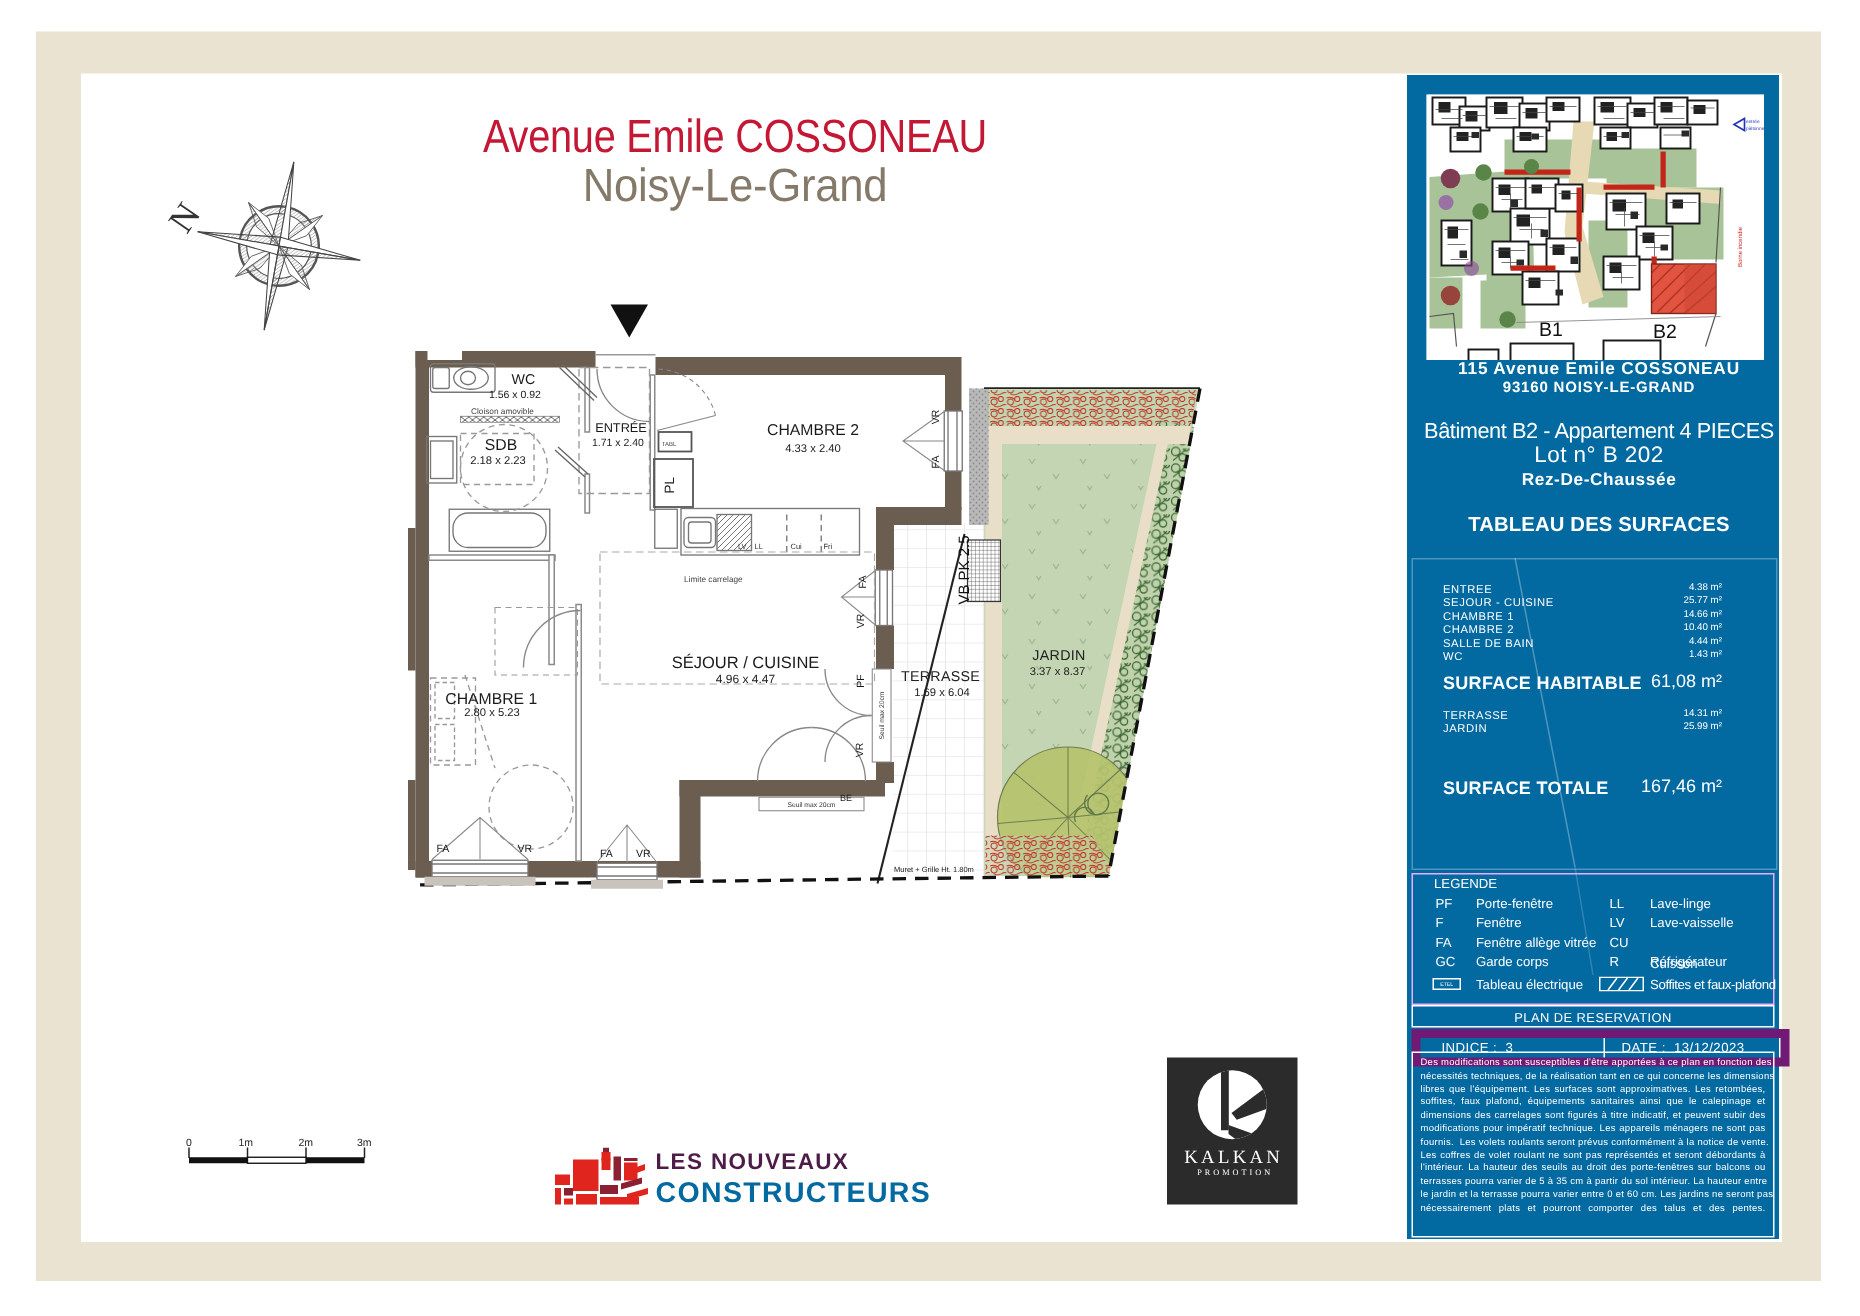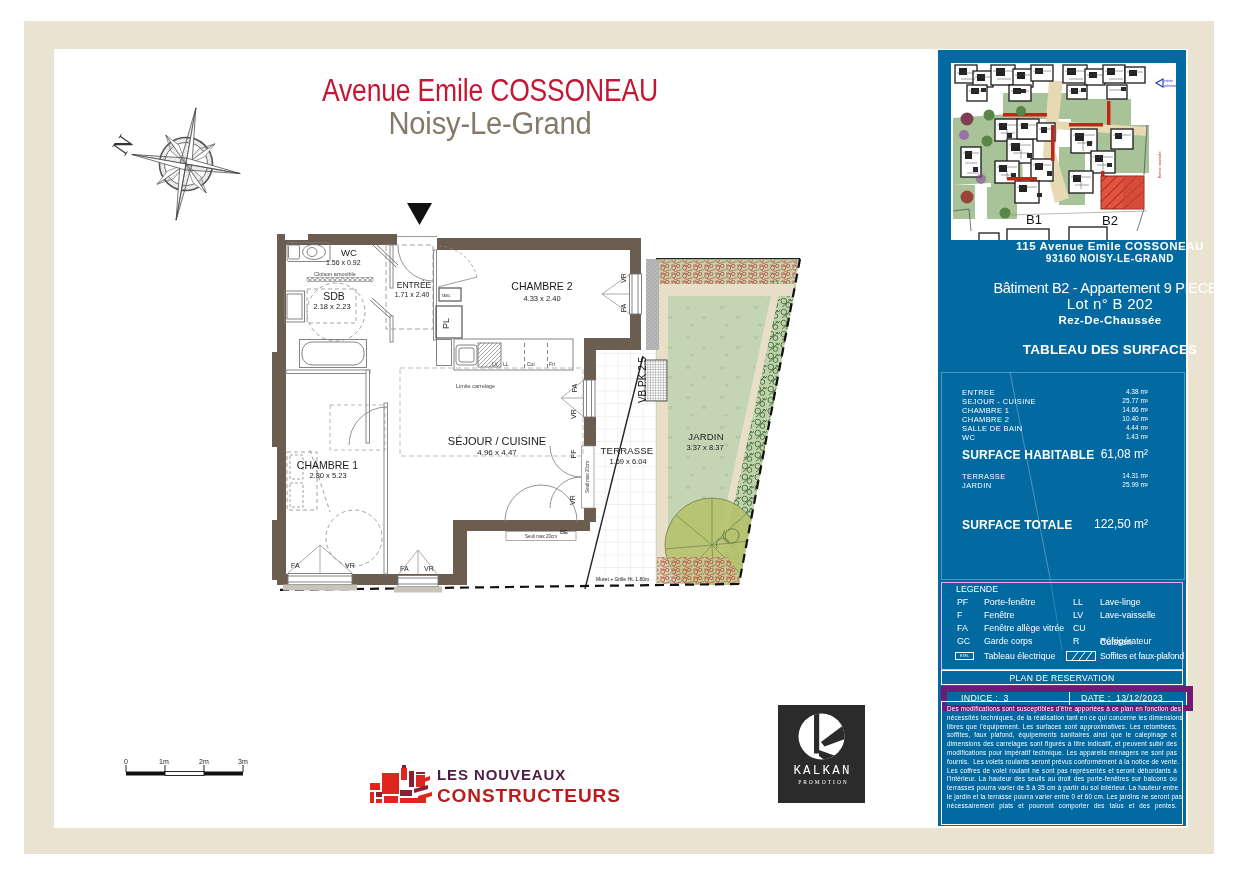--- a/index.html
+++ b/index.html
@@ -7,21 +7,21 @@
        font-family:"Liberation Sans",sans-serif;}
   .abs{position:absolute;}
   #frame{left:24px;top:21px;width:1190px;height:833px;border-style:solid;
          border-color:#eae3d2;border-width:28px 26px 26px 30px;box-sizing:border-box;background:#fff;}
   #title1{left:0px;top:73px;width:980px;text-align:center;font-size:31px;color:#c41734;letter-spacing:-0.2px;transform:scaleX(0.855);transform-origin:490px 0;}
   #title2{left:0px;top:106px;width:980px;text-align:center;font-size:31px;color:#857a6a;letter-spacing:-0.2px;transform:scaleX(0.94);transform-origin:490px 0;}
   
   #sidebar{left:938px;top:50px;width:248px;height:776px;background:#0369a1;color:#fff;}
   #map{position:absolute;left:13px;top:13px;width:225px;height:177px;background:#fff;}
   .sb-c{position:absolute;left:4px;width:100%;text-align:center;}
-  .sb-c{line-height:1;white-space:nowrap;margin-left:44px;}
+  .sb-c{line-height:1;white-space:nowrap;}
   #adr1{top:190.5px;font-size:11.5px;font-weight:bold;letter-spacing:0.55px;}
   #adr2{top:203.5px;font-size:10px;font-weight:bold;letter-spacing:0.55px;}
   #bat{top:231px;font-size:14.5px;letter-spacing:-0.3px;}
   #lot{top:245.5px;font-size:15px;letter-spacing:0.3px;}
   #rdc{top:264.5px;font-size:11.5px;font-weight:bold;letter-spacing:0.4px;}
   #tds{top:293px;font-size:13.5px;font-weight:bold;letter-spacing:0.1px;}
   #surfbox{position:absolute;left:3px;top:322px;width:242px;height:206px;border:1px solid rgba(255,255,255,0.3);}
   .srow{position:absolute;left:20px;right:36px;font-size:7.5px;letter-spacing:0.4px;line-height:1;white-space:nowrap;}
   .srow b{position:absolute;right:0;top:0;font-weight:normal;font-size:6.5px;letter-spacing:0;}
   .big{font-size:12px;font-weight:bold;letter-spacing:0.2px;}
@@ -453,39 +453,39 @@
     <g fill="#fff" stroke="#1a1a1a" stroke-width="1.3">
       <rect x="56" y="166" width="42" height="14"></rect>
       <rect x="118" y="164" width="38" height="16"></rect>
       <rect x="28" y="170" width="20" height="10"></rect>
     </g>
     <text x="75" y="161" font-size="13" fill="#111">B1</text>
     <text x="151" y="162" font-size="13" fill="#111">B2</text>
   </svg>
   <div class="sb-c" id="adr1">115 Avenue Emile COSSONEAU</div>
   <div class="sb-c" id="adr2">93160 NOISY-LE-GRAND</div>
-  <div class="sb-c" id="bat">Bâtiment B2 - Appartement 9 PIECES</div>
+  <div class="sb-c" id="bat">Bâtiment B2 - Appartement 4 PIECES</div>
   <div class="sb-c" id="lot">Lot n° B 202</div>
   <div class="sb-c" id="rdc">Rez-De-Chaussée</div>
   <div class="sb-c" id="tds">TABLEAU DES SURFACES</div>
   <svg style="position:absolute;left:0;top:0;width:248px;height:776px;pointer-events:none" viewBox="0 0 248 776">
     <line x1="72" y1="322" x2="112" y2="528" stroke="rgba(255,255,255,0.30)" stroke-width="1"></line>
     <line x1="112" y1="528" x2="124" y2="600" stroke="rgba(255,255,255,0.18)" stroke-width="1"></line>
   </svg>
   <div id="surfbox">
     <div class="srow" style="top:16px">ENTREE<b>4.38 m²</b></div>
     <div class="srow" style="top:25px">SEJOUR - CUISINE<b>25.77 m²</b></div>
     <div class="srow" style="top:34px">CHAMBRE 1<b>14.66 m²</b></div>
     <div class="srow" style="top:43px">CHAMBRE 2<b>10.40 m²</b></div>
     <div class="srow" style="top:52px">SALLE DE BAIN<b>4.44 m²</b></div>
     <div class="srow" style="top:61px">WC<b>1.43 m²</b></div>
     <div class="srow big" style="top:76px">SURFACE HABITABLE<b>61,08 m²</b></div>
     <div class="srow" style="top:100px">TERRASSE<b>14.31 m²</b></div>
     <div class="srow" style="top:109px">JARDIN<b>25.99 m²</b></div>
-    <div class="srow big" style="top:146px">SURFACE TOTALE<b>122,50 m²</b></div>
+    <div class="srow big" style="top:146px">SURFACE TOTALE<b>167,46 m²</b></div>
   </div>
   <div id="legend">
     <div class="lg" style="left:14px;top:2px">LEGENDE</div>
     <div class="lg" style="left:15px;top:15px">PF</div>
       <div class="lg" style="left:42px;top:15px">Porte-fenêtre</div>
     <div class="lg" style="left:131px;top:15px">LL</div>
       <div class="lg" style="left:158px;top:15px">Lave-linge</div>
     <div class="lg" style="left:15px;top:28px">F</div>
       <div class="lg" style="left:42px;top:28px">Fenêtre</div>
     <div class="lg" style="left:131px;top:28px">LV</div>
@@ -560,31 +560,31 @@
     <rect x="16" y="31" width="14" height="7" fill="#e0251f"></rect>
     <rect x="32" y="25" width="12" height="6" fill="#8c2033"></rect>
     <rect x="32" y="33" width="26" height="5" fill="#e0251f"></rect>
     <path d="M46,24 L60,20 L60,24 L46,28 Z" fill="#8c2033"></path>
     <path d="M48,16 L62,11 L62,15 L48,20 Z" fill="#e0251f"></path>
     <path d="M50,31 L64,27 L64,31 L50,35 Z" fill="#e0251f"></path>
     <circle cx="36" cy="8" r="3" fill="#e0251f"></circle>
   </g>
 </svg>
 <div class="abs" style="left:437px;top:767px;font-size:15px;font-weight:bold;color:#4d1d47;letter-spacing:0.9px;line-height:1">LES NOUVEAUX</div>
-<div class="abs" style="left:437px;top:785.5px;font-size:19px;font-weight:bold;color:#b91c1c;letter-spacing:0.9px;line-height:1">CONSTRUCTEURS</div>
+<div class="abs" style="left:437px;top:785.5px;font-size:19px;font-weight:bold;color:#0369a1;letter-spacing:0.9px;line-height:1">CONSTRUCTEURS</div>
 
 <div id="kalkan" class="abs">
   <svg width="87" height="98" viewBox="0 0 87 98">
     <defs>
         <clipPath id="kc">
           <circle cx="43.5" cy="31.5" r="23"></circle>
         </clipPath>
       </defs>
     <circle cx="43.5" cy="31.5" r="23" fill="#fff"></circle>
     <g clip-path="url(#kc)" fill="#2b2b2b">
       <rect x="36" y="8" width="5.2" height="40.5"></rect>
       <polygon points="43,37 67,19 67,34 46.5,41.5"></polygon>
       <polygon points="41,45 59,51.5 50,57.5 41,51"></polygon>
     </g>
   </svg>
-  <div style="position:absolute;left:0;top:60px;width:89px;text-align:center;font-family:Liberation Mono, monospace;font-size:12.5px;color:#fff;letter-spacing:2.2px;line-height:1">KALKAN</div>
+  <div style="position:absolute;left:0;top:60px;width:89px;text-align:center;font-family:Liberation Serif, serif;font-size:12.5px;color:#fff;letter-spacing:2.2px;line-height:1">KALKAN</div>
   <div style="position:absolute;left:1px;top:74.5px;width:89px;text-align:center;font-family:'Liberation Serif',serif;font-size:5.5px;color:#fff;letter-spacing:2px;line-height:1">PROMOTION</div>
 </div>
 
 </body></html>

